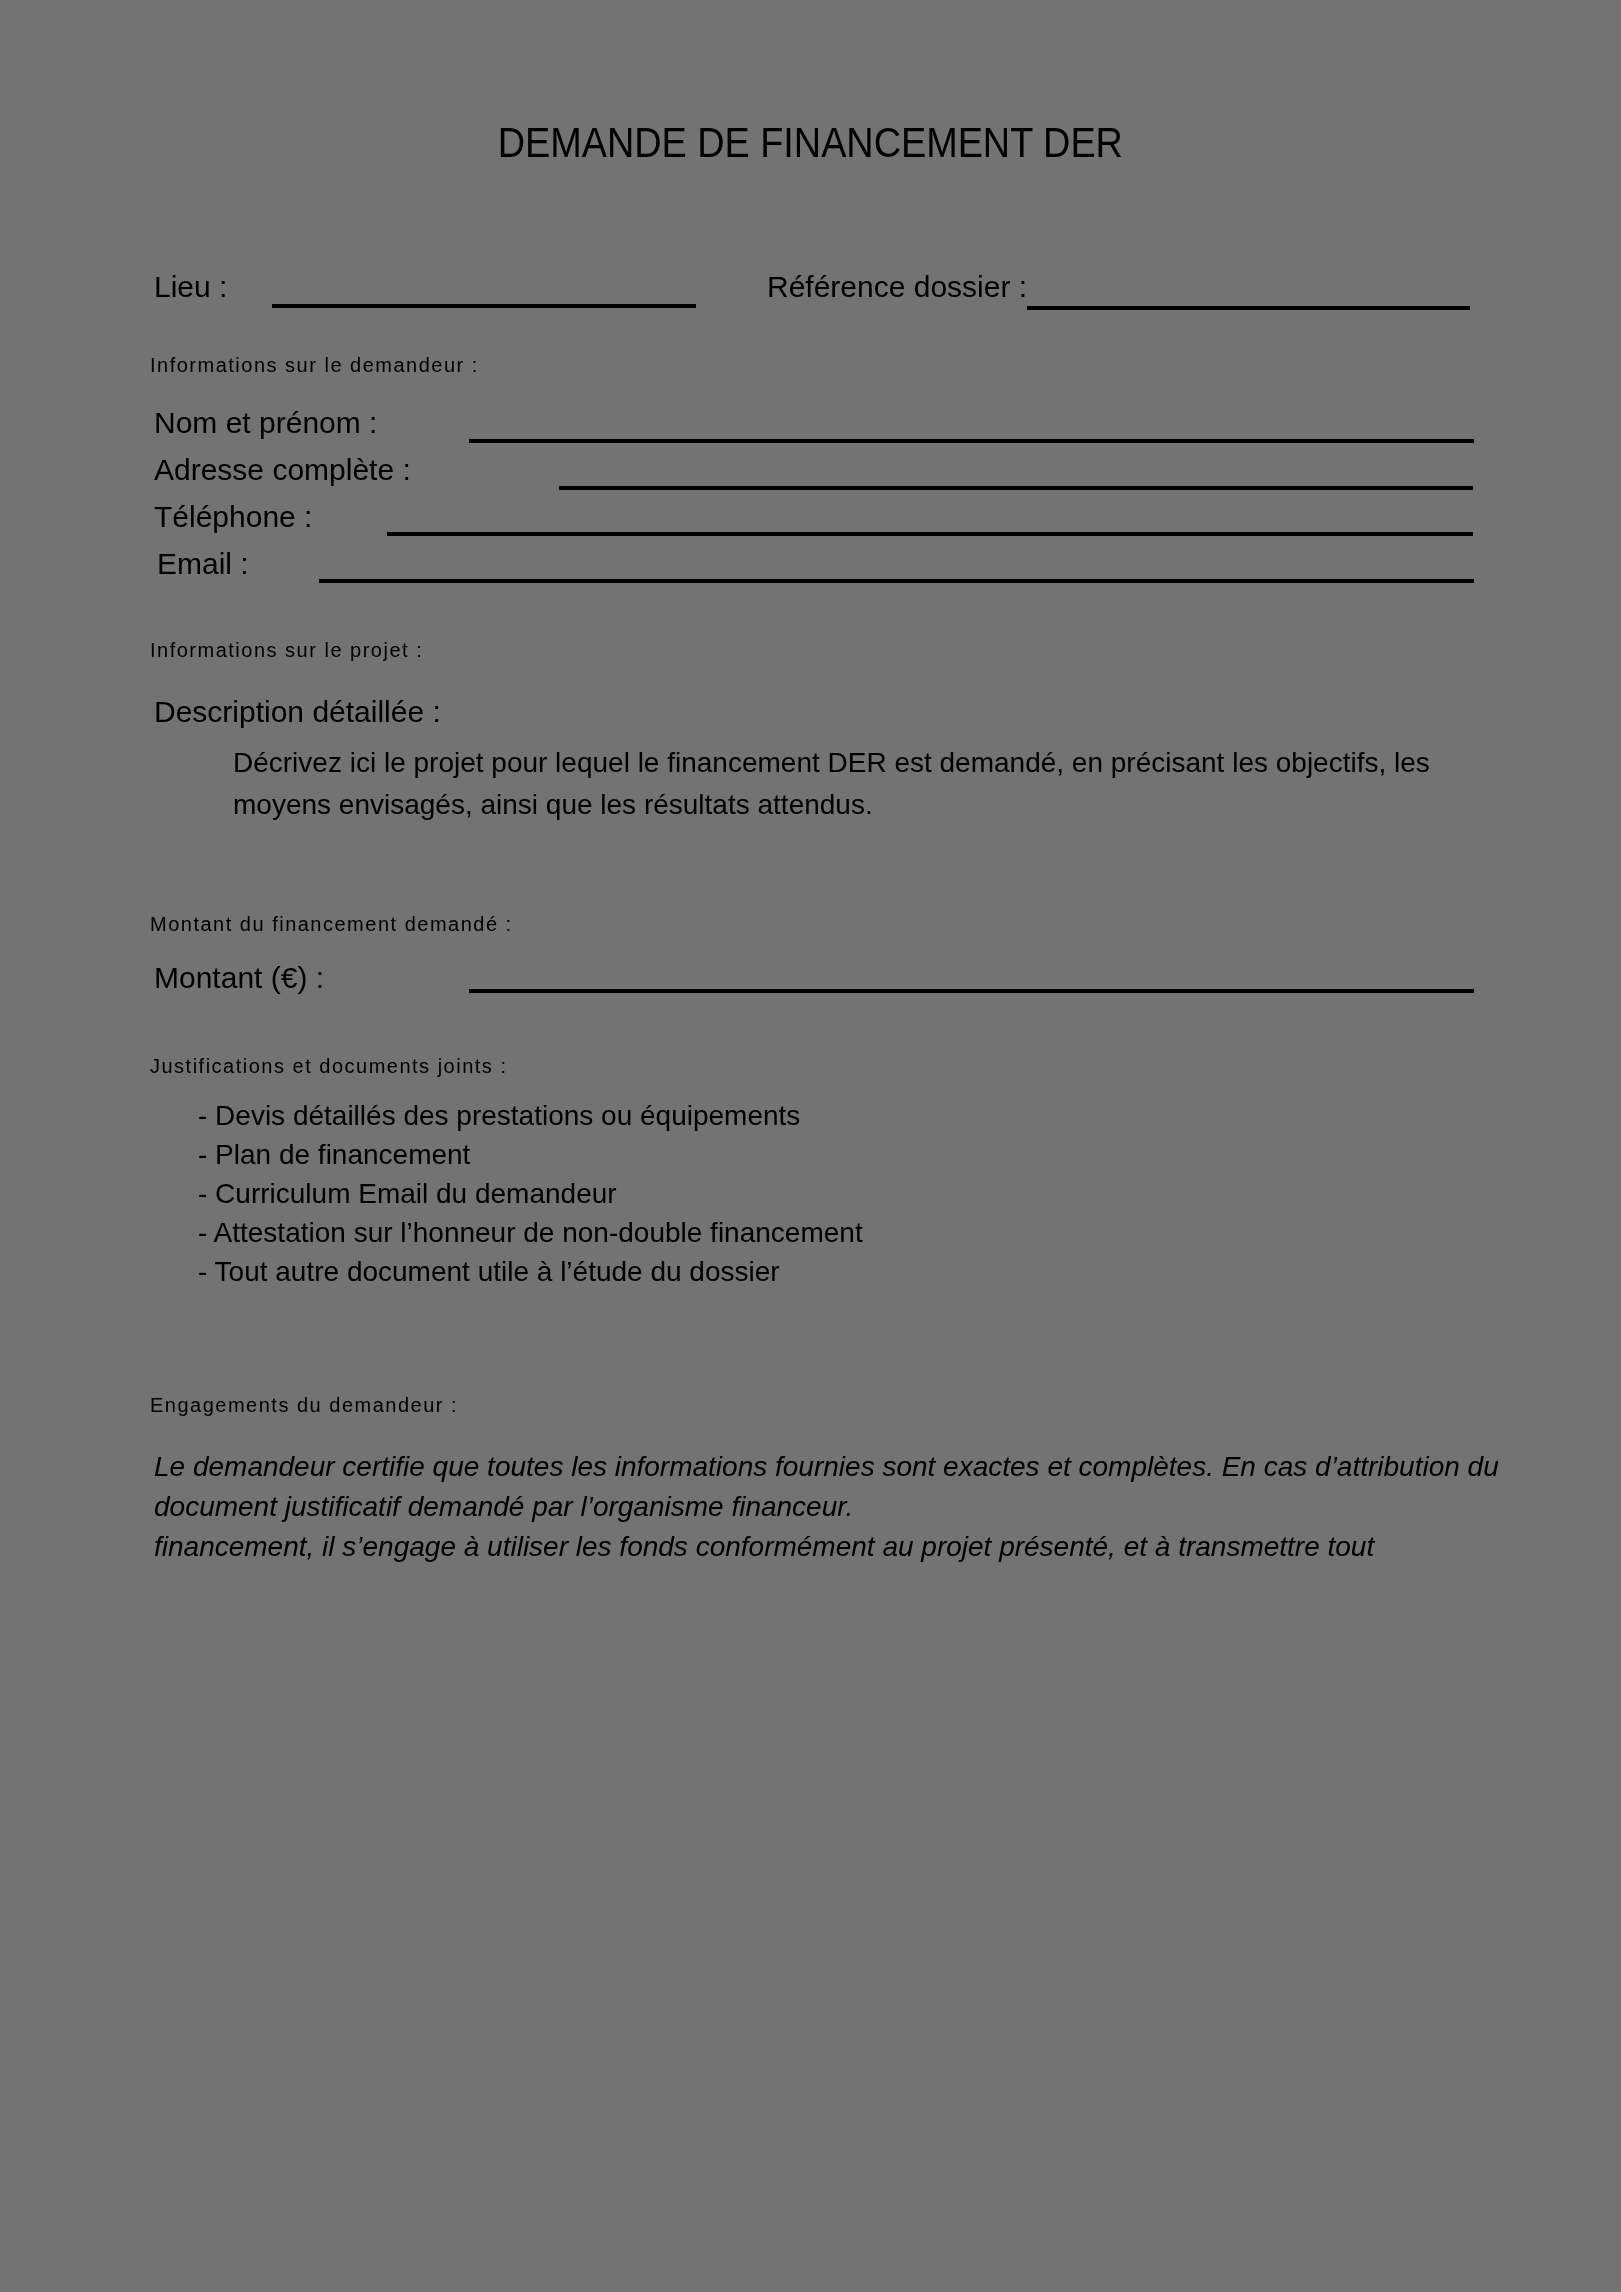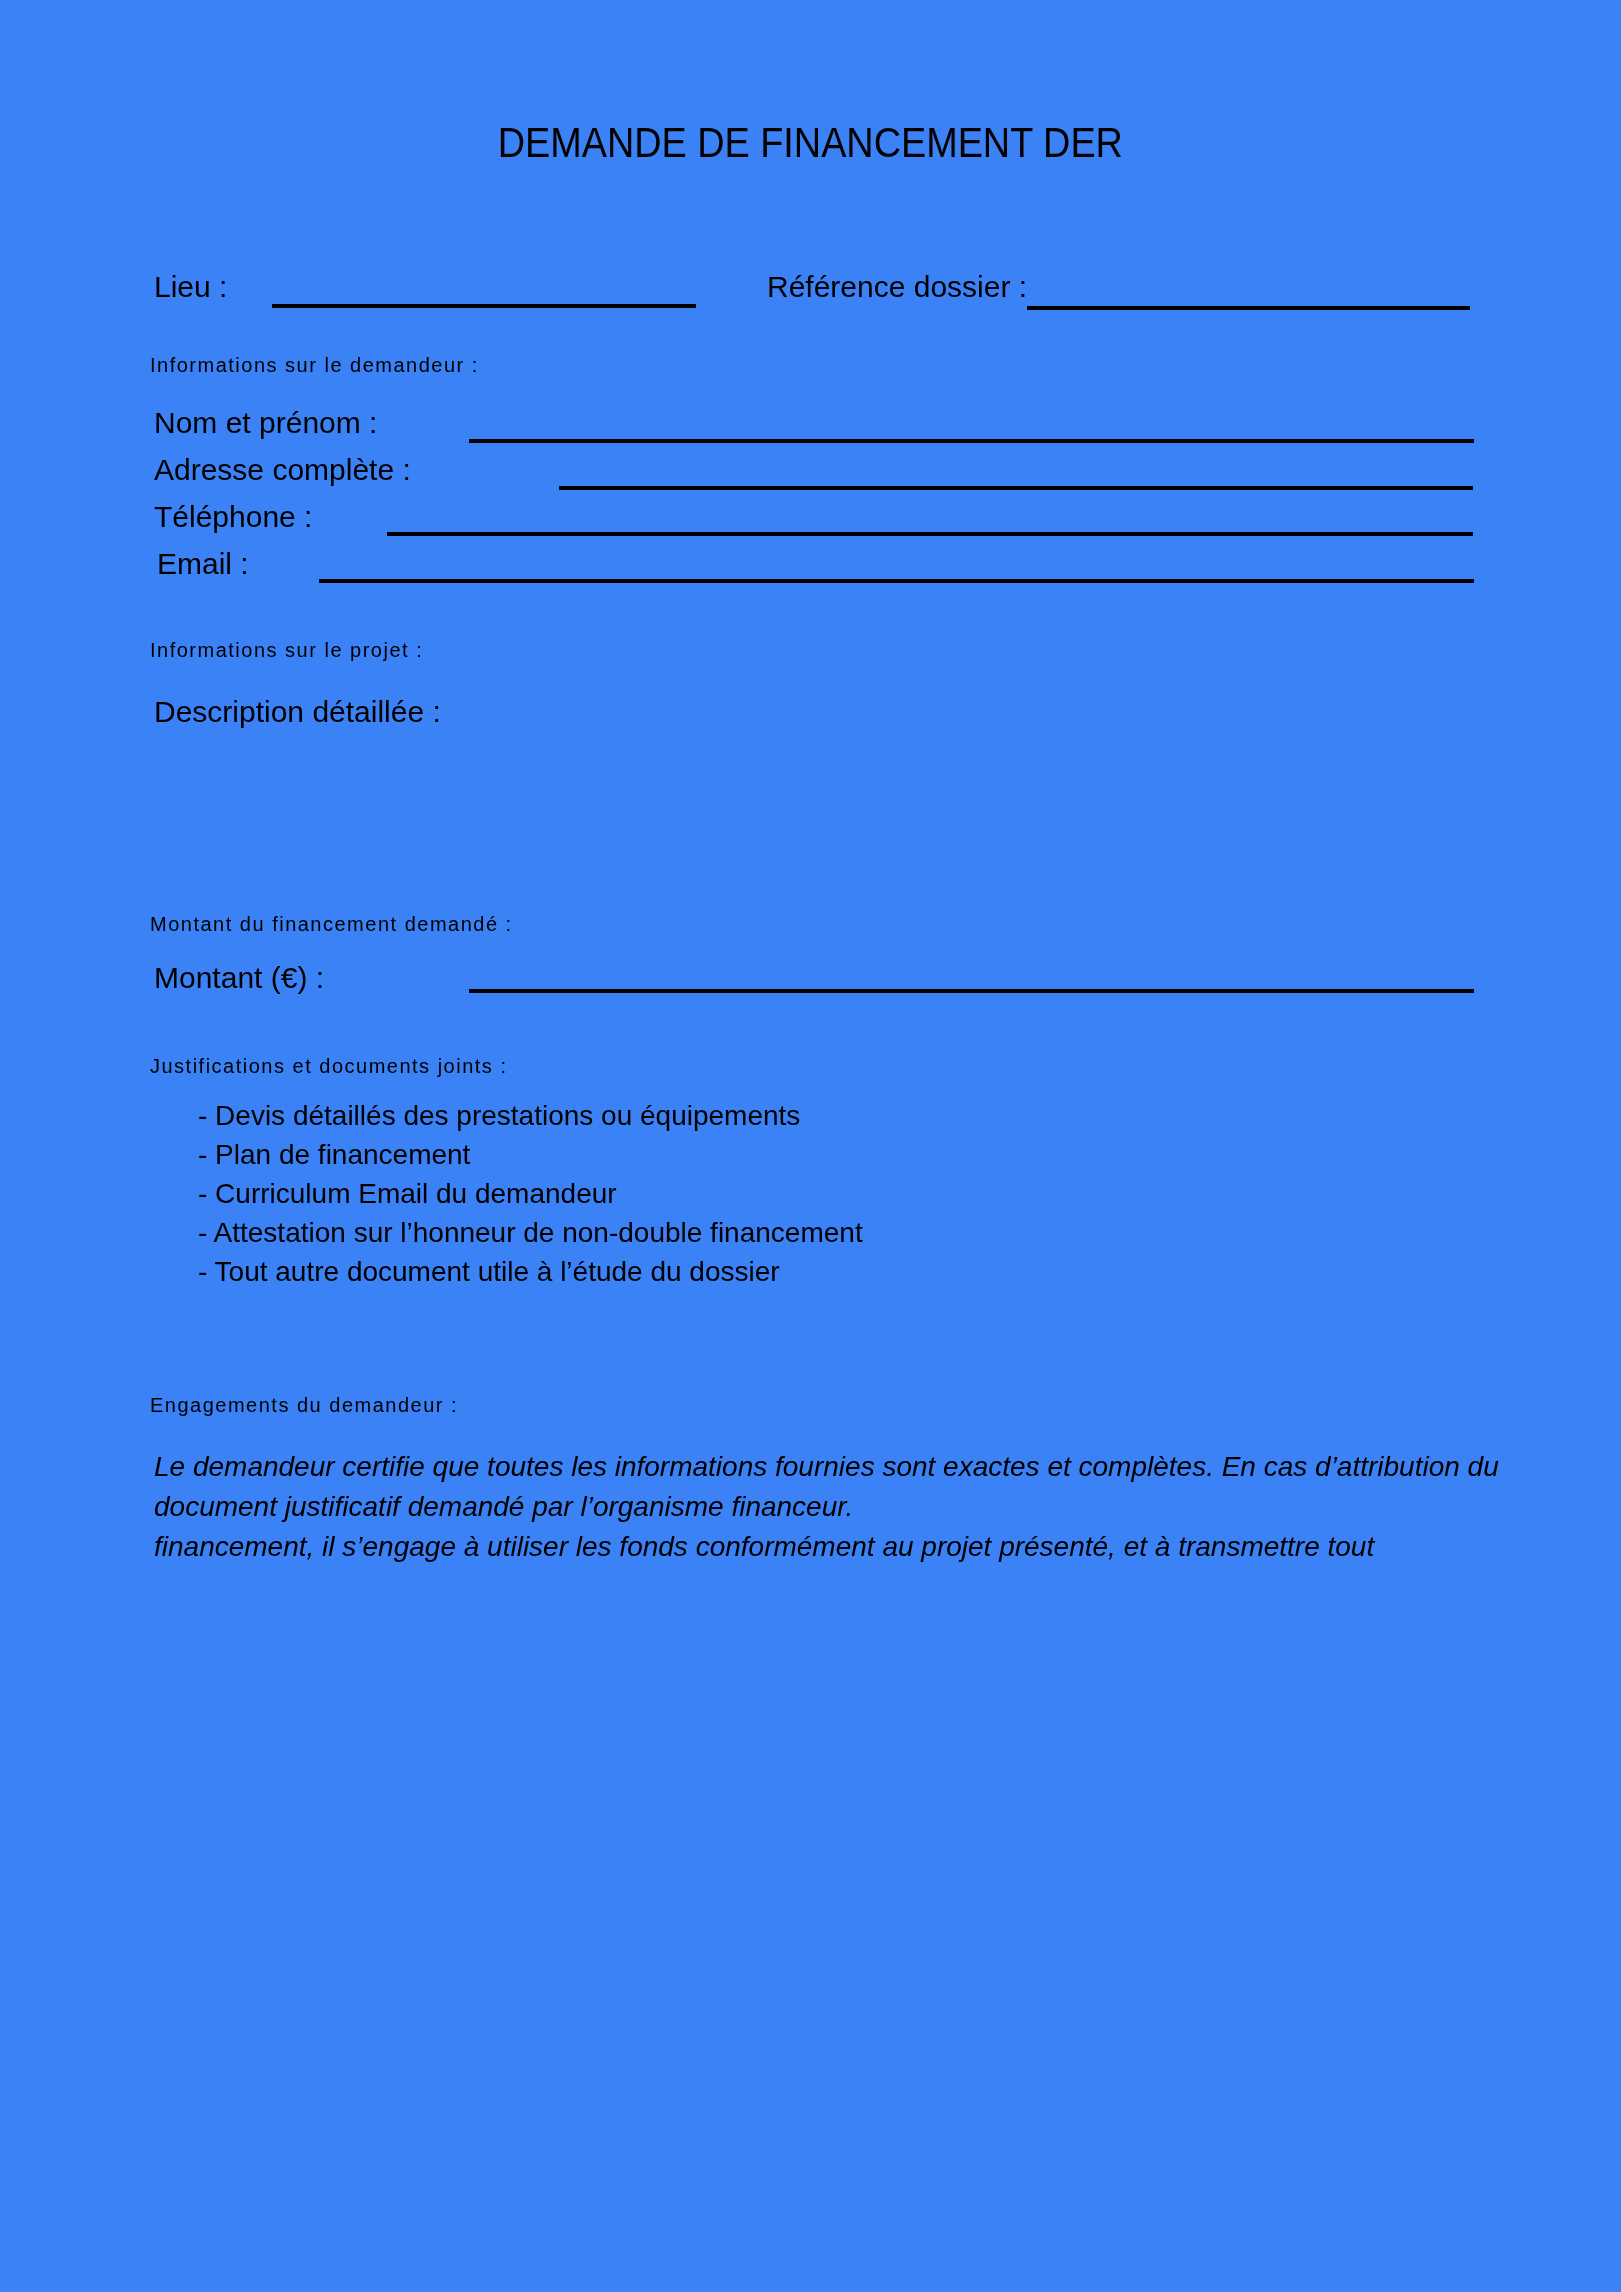--- a/index.html
+++ b/index.html
@@ -1,20 +1,20 @@
 <!DOCTYPE html>
 <html><head>
 <meta charset="utf-8">
 <style>
   html, body { margin: 0; padding: 0; background: #ffffff; }
   .page {
     position: relative;
     width: 1621px;
     height: 2293px;
-    background: #3b82f6;
+    background: #737373;
     color: #000000;
     font-family: "Liberation Sans", sans-serif;
     overflow: hidden;
   }
   .abs { position: absolute; white-space: nowrap; }
   .title {
     top: 120px; left: 0; width: 1621px;
     text-align: center;
     font-size: 42px;
     line-height: 1.1;
@@ -84,20 +84,24 @@
   <div class="fill-line address-line"></div>
 
   <div class="abs label phone-label">Téléphone :</div>
   <div class="fill-line phone-line"></div>
 
   <div class="abs label email-label">Email :</div>
   <div class="fill-line email-line"></div>
 
   <div class="abs heading project-heading">Informations sur le projet :</div>
   <div class="abs label desc-label">Description détaillée :</div>
+  <div class="abs body-sm desc-text">
+    <div>Décrivez ici le projet pour lequel le financement DER est demandé, en précisant les objectifs, les</div>
+    <div>moyens envisagés, ainsi que les résultats attendus.</div>
+  </div>
 
   <div class="abs heading amount-heading">Montant du financement demandé :</div>
   <div class="abs label amount-label">Montant (€) :</div>
   <div class="fill-line amount-line"></div>
 
   <div class="abs heading docs-heading">Justifications et documents joints :</div>
   <div class="abs body-sm docs-list">
     <div>- Devis détaillés des prestations ou équipements</div>
     <div>- Plan de financement</div>
     <div>- Curriculum Email du demandeur</div>

